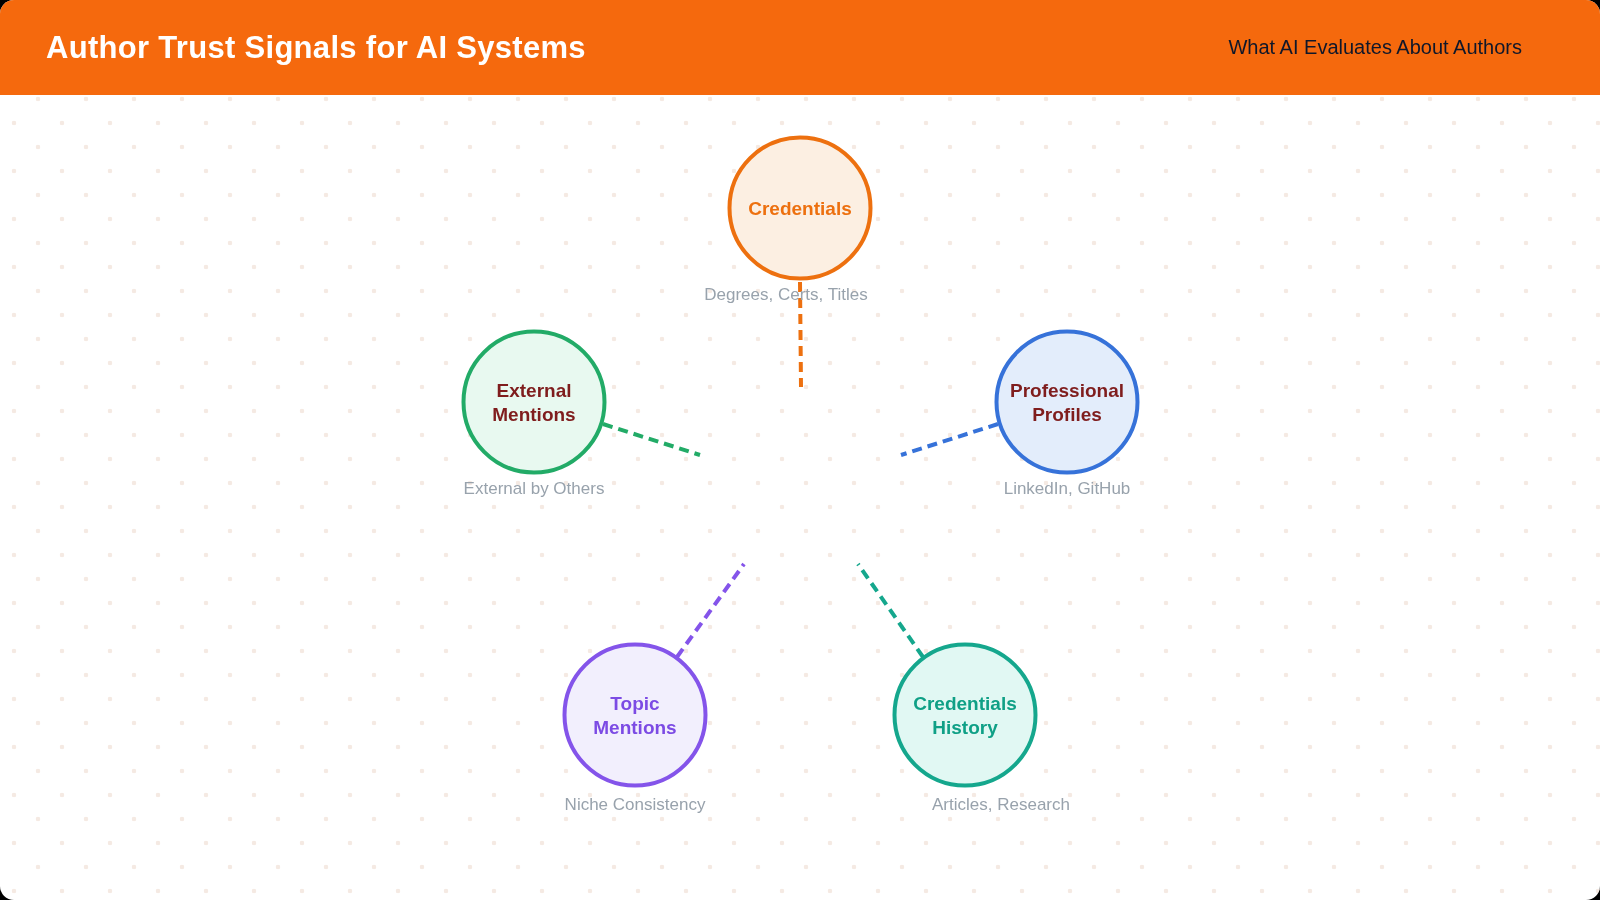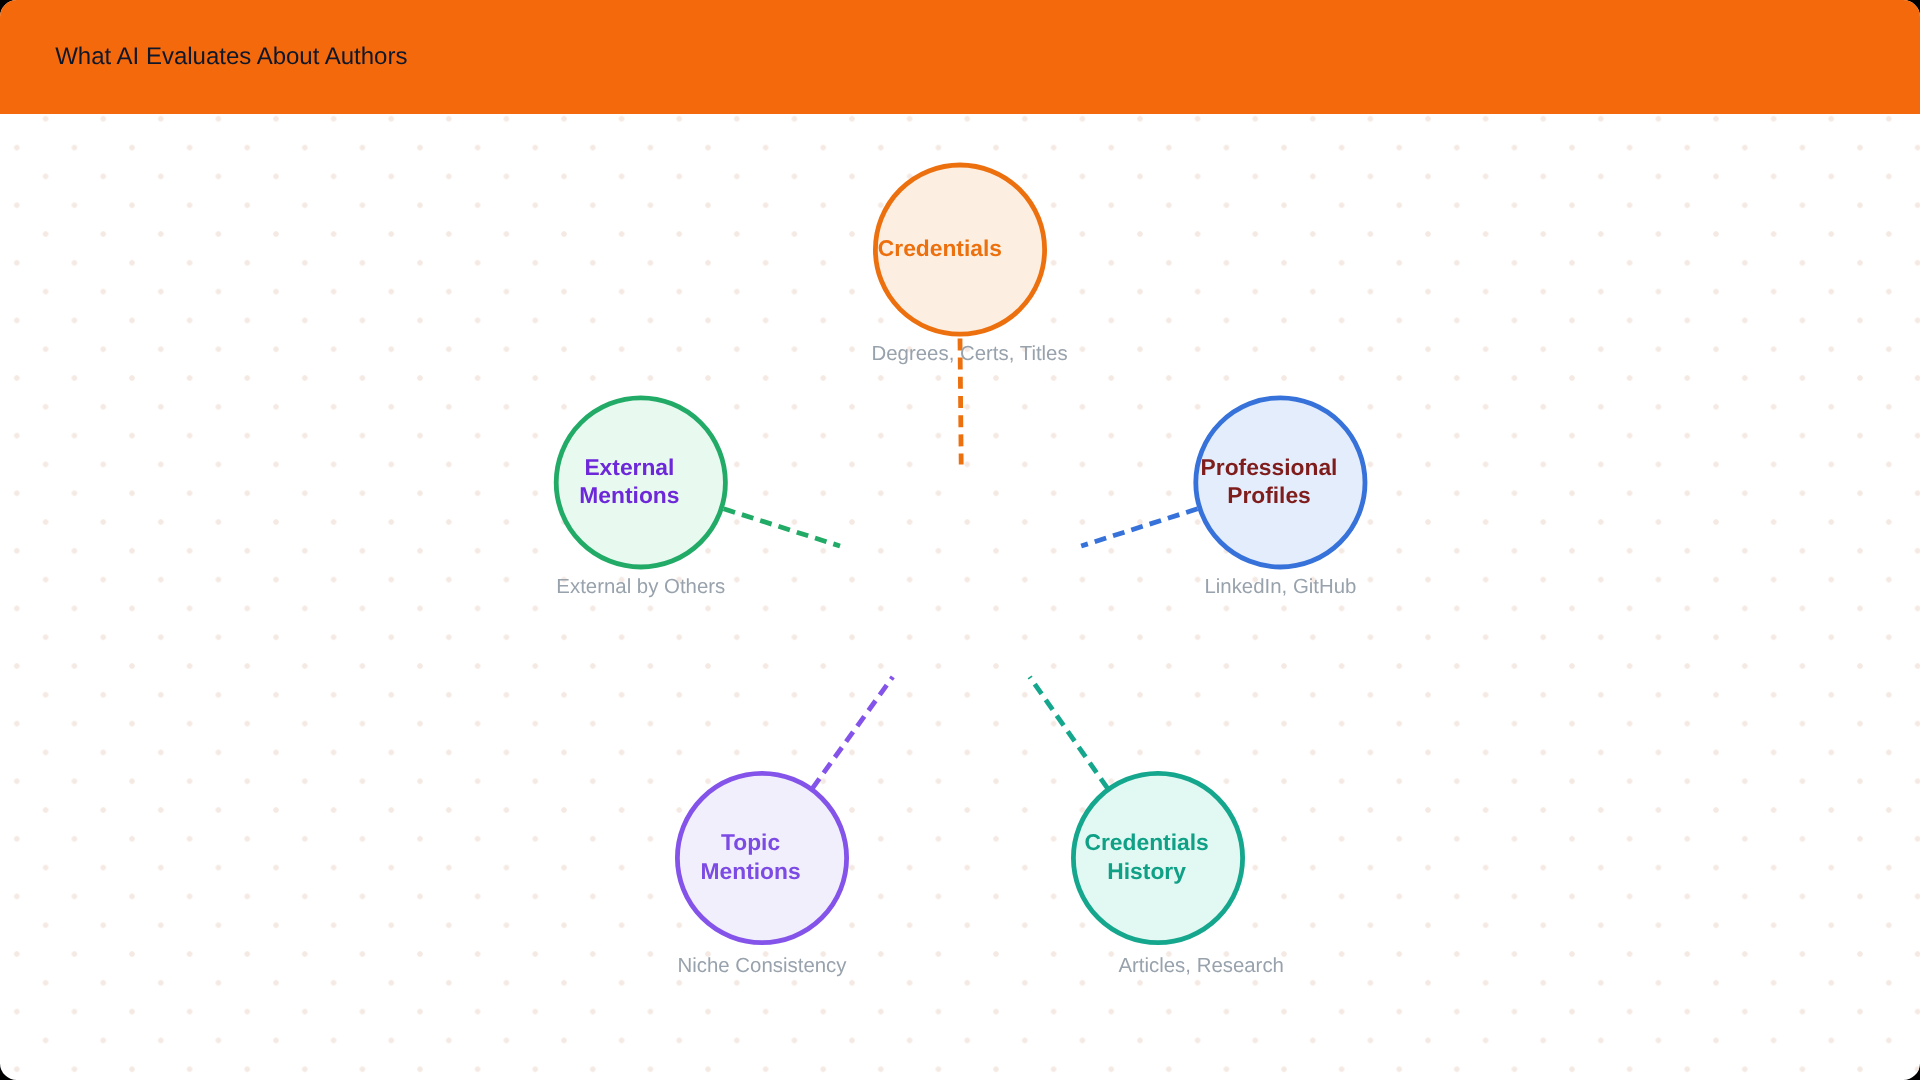--- a/index.html
+++ b/index.html
@@ -61,20 +61,21 @@
     transform: translate(-50%, -50%);
   }
   .bubble {
     width: 145px;
     height: 145px;
     box-sizing: border-box;
     border: 4px solid;
     border-radius: 50%;
     display: flex;
     align-items: center;
+    justify-content: center;
     text-align: center;
     font-weight: bold;
     font-size: 19px;
     line-height: 24px;
   }
   .bubble .bubble-label {
     max-width: 118px;
   }
   .bubble.center {
     width: 196px;
@@ -93,43 +94,44 @@
     font-size: 17px;
     font-weight: 400;
   }
 </style>
 </head>
 <body>
 
 <div class="card">
 
   <div class="header" style="background-color: rgb(245, 105, 13);">
+    <h1>Author Trust Signals for AI Systems</h1>
     <div class="header-sub">What AI Evaluates About Authors</div>
   </div>
 
   <div class="stage">
 
     <svg class="connectors" width="1600" height="805">
       <line class="connector" x1="800" y1="187" x2="801" y2="292" stroke="#ED700F"></line>
       <line class="connector" x1="603" y1="329" x2="700" y2="360" stroke="#22AB67"></line>
       <line class="connector" x1="998" y1="329" x2="901" y2="360" stroke="#3672D9"></line>
       <line class="connector" x1="677" y1="562" x2="744" y2="469" stroke="#8454EA"></line>
       <line class="connector" x1="923" y1="562" x2="858" y2="469" stroke="#15A78D"></line>
     </svg>
 
 
     <div class="node" style="left:800px; top:113px;">
       <div class="bubble" style="background-color: rgb(252, 239, 226); border-color: rgb(237, 112, 15); color: rgb(237, 112, 15);">
         <div class="bubble-label">Credentials</div>
       </div>
     </div>
-    <div class="sub-label" style="left: 808px; top: 200px; color: rgb(152, 162, 172);">Degrees, Certs, Titles</div>
+    <div class="sub-label" style="left: 786px; top: 200px; color: rgb(152, 162, 172);">Degrees, Certs, Titles</div>
 
     <div class="node" style="left:534px; top:307px;">
-      <div class="bubble" style="background-color: rgb(232, 249, 240); border-color: rgb(34, 171, 103); color: #6d28d9;">
+      <div class="bubble" style="background-color: rgb(232, 249, 240); border-color: rgb(34, 171, 103); color: #7f1d1d;">
         <div class="bubble-label">External Mentions</div>
       </div>
     </div>
     <div class="sub-label" style="left: 534px; top: 394px; color: rgb(152, 162, 172);">External by Others</div>
 
     <div class="node" style="left:1067px; top:307px;">
       <div class="bubble" style="background-color: rgb(227, 237, 251); border-color: rgb(54, 114, 217); color: #7f1d1d;">
         <div class="bubble-label">Professional Profiles</div>
       </div>
     </div>

